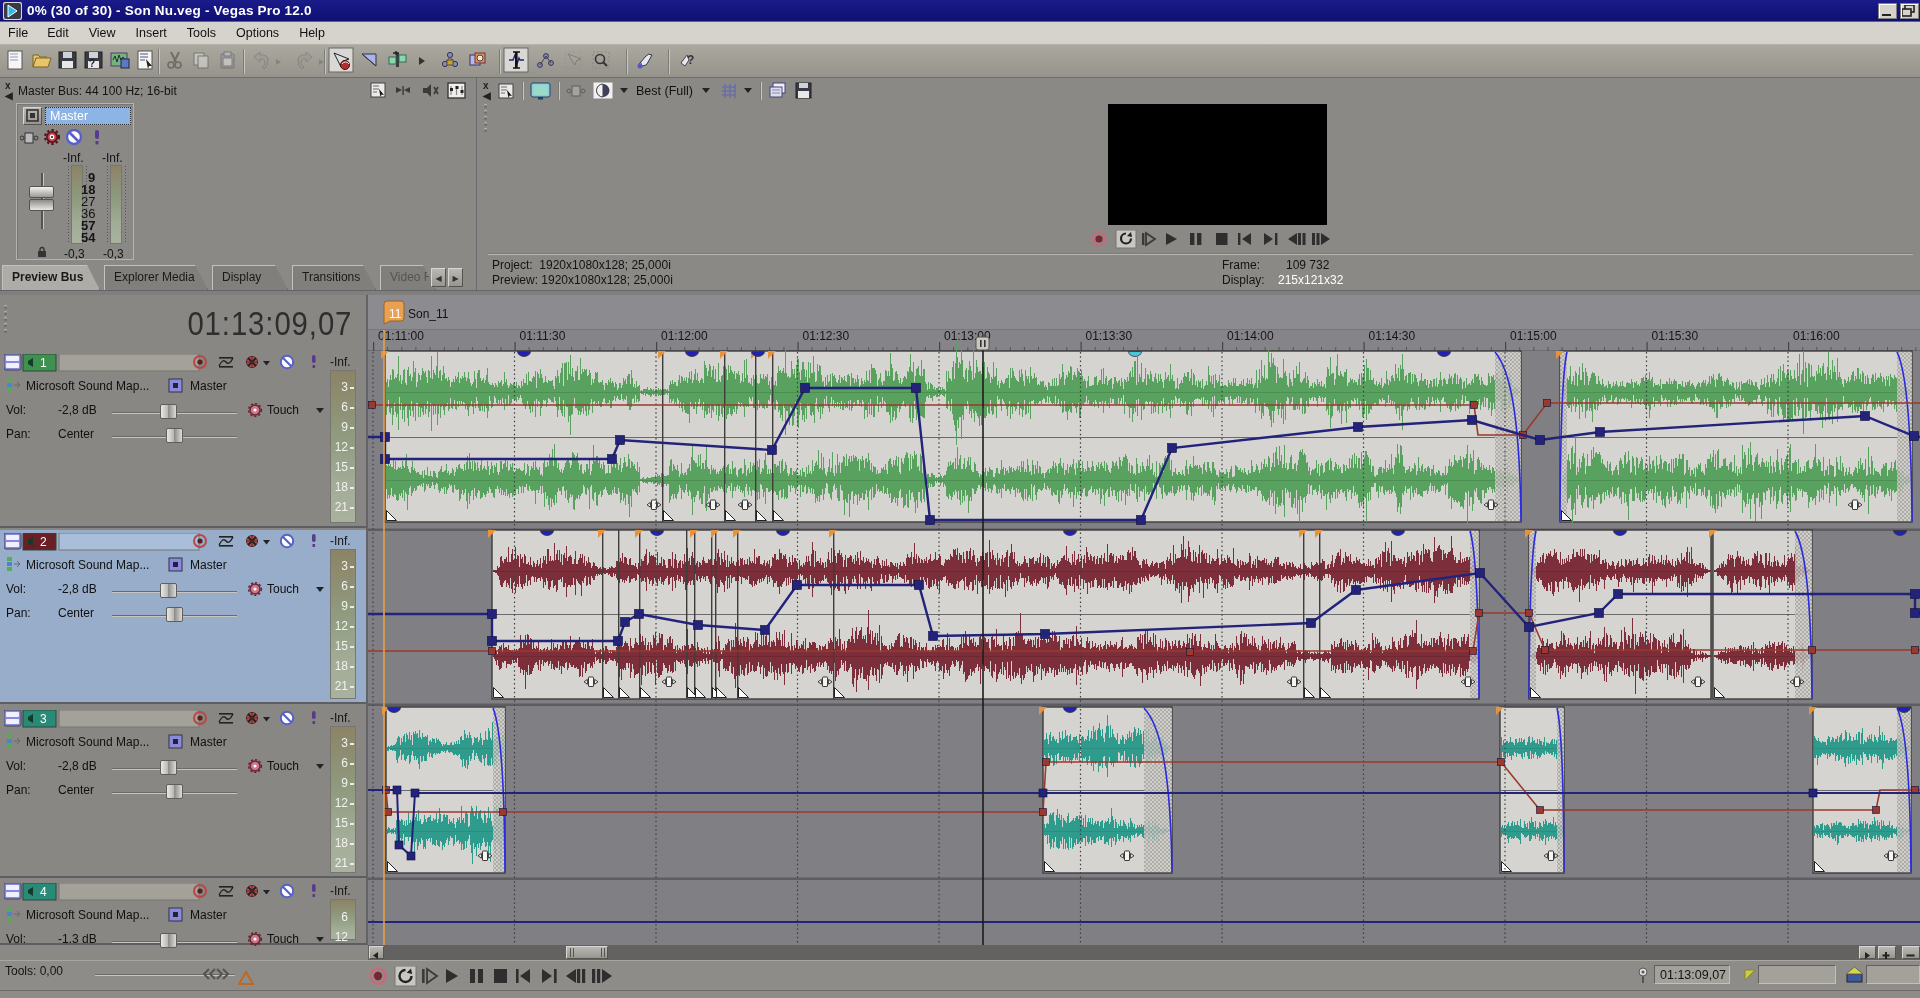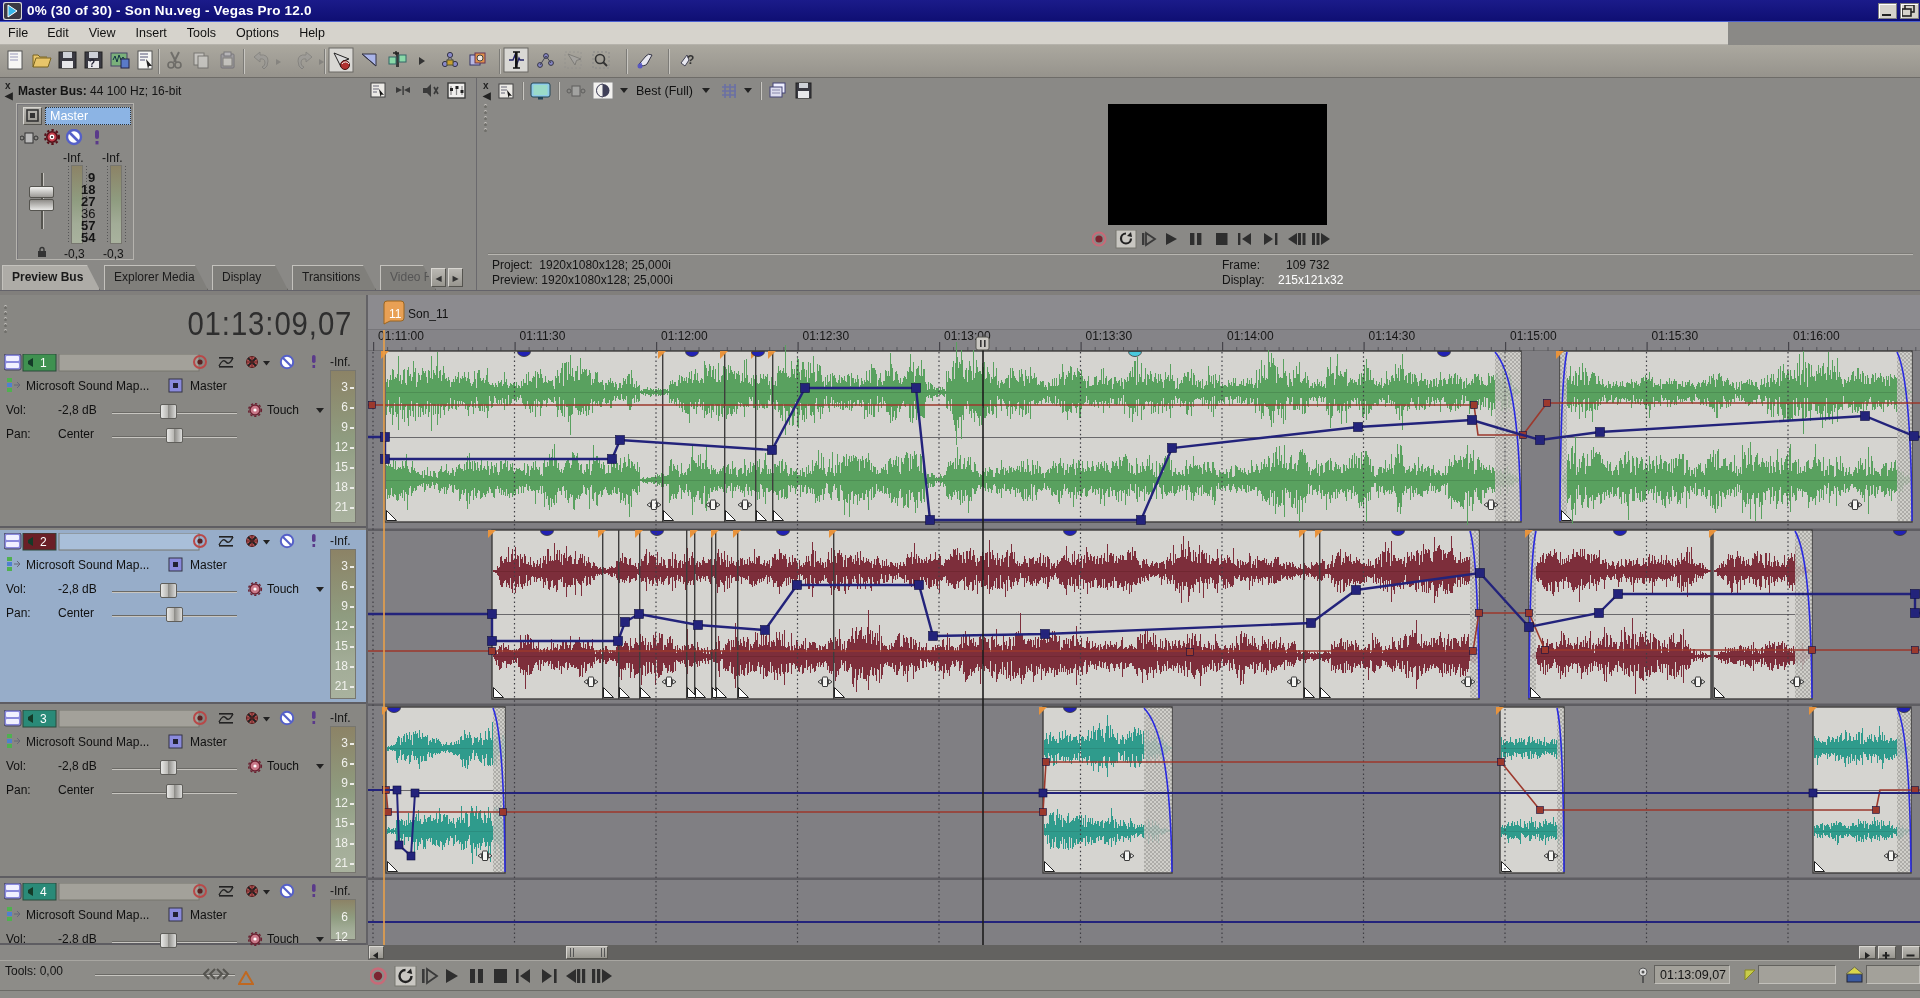--- a/index.html
+++ b/index.html
@@ -1,26 +1,26 @@
 <!DOCTYPE html>
 <html><head><meta charset="utf-8"><style>
 *{margin:0;padding:0;box-sizing:border-box}
 body{width:1920px;height:998px;overflow:hidden;font-family:"Liberation Sans",sans-serif;background:#8a8986;position:relative}
 .abs{position:absolute}
 .tb{position:absolute;left:0;top:0;width:1920px;height:22px;background:linear-gradient(#1b1b8a,#0e0e72)}
 .tb span{color:#fff;font-weight:bold;font-size:13.5px;position:absolute;left:27px;top:3px;letter-spacing:.2px}
-.menu{position:absolute;left:0;top:22px;width:1728px;height:23px;background:#d6d3cc;border-bottom:1px solid #b5b2ab}
+.menu{position:absolute;left:0;top:22px;width:1920px;height:23px;background:#d6d3cc;border-bottom:1px solid #b5b2ab}
 .menu span{display:inline-block;font-size:12.5px;color:#111;padding:4px 10px 0 10px}
 .tool{position:absolute;left:0;top:45px;width:1920px;height:33px;background:linear-gradient(#aba89f,#96938c);border-bottom:1px solid #6e6c68}
 .panel-x{position:absolute;font-size:10px;color:#222;font-weight:bold;line-height:8px}
 .grip{position:absolute;width:5px}
 .grip i{display:block;width:3px;height:3px;border-radius:50%;background:#6f6e6a;margin:3px 0;box-shadow:0 -1px 0 #c6c4bf}
 .fld{position:absolute;background:#a3a19a;border:1px solid;border-color:#63625e #c2c0bb #c2c0bb #63625e}
 .txt{position:absolute;font-size:12px;color:#141414;white-space:nowrap}
-.txt b{font-weight:bold}
+.txt b{font-weight:normal}
 .tab{position:absolute;top:0;height:100%;font-size:12px;color:#1a1a1a;padding:5px 16px 0 10px;white-space:nowrap;overflow:hidden;background:#807f7b;clip-path:polygon(0 0,calc(100% - 13px) 0,100% 100%,0 100%);box-shadow:inset 1px 1px 0 #c4c2bd,inset -1px 0 0 #5f5e5a}
 .tab span{display:block}
 .meterbar{position:absolute;width:12px;background:linear-gradient(#8c8366,#8f9c80 45%,#a2ac97 75%,#a9b29e);border:1px solid #77766f}
 .hdr-row{position:absolute;font-size:12px;color:#101010;white-space:nowrap}
 .slider{position:absolute;height:1px;background:#6b6a66;box-shadow:0 1px 0 #c8c6c1}
 .knob{position:absolute;width:17px;height:15px;background:linear-gradient(90deg,#e8e8e6,#b9b8b4 45%,#8f8e8a 50%,#dcdcda);border:1px solid #5f5e5a;border-radius:2px}
 .btn3{position:absolute;background:linear-gradient(#bab8b3,#98968f);border:1px solid;border-color:#d8d6d1 #55544f #55544f #d8d6d1}
 </style></head><body>
 <div class="tb">
     <span>0% (30 of 30) - Son Nu.veg - Vegas Pro 12.0</span>
@@ -224,21 +224,21 @@
 <div class="txt" style="left:63px;top:73px">-Inf.</div>
     <div class="txt" style="left:102px;top:73px">-Inf.</div>
 <div class="meterbar" style="left:71px;top:87px;height:79px"></div>
     <div class="abs" style="left:68px;top:88px;width:1px;height:78px;background-image:repeating-linear-gradient(#555 0 1px,transparent 1px 3px)"></div>
     <div class="abs" style="left:86px;top:88px;width:1px;height:78px;background-image:repeating-linear-gradient(#555 0 1px,transparent 1px 3px)"></div>
 <div class="meterbar" style="left:110px;top:87px;height:79px"></div>
     <div class="abs" style="left:107px;top:88px;width:1px;height:78px;background-image:repeating-linear-gradient(#555 0 1px,transparent 1px 3px)"></div>
     <div class="abs" style="left:125px;top:88px;width:1px;height:78px;background-image:repeating-linear-gradient(#555 0 1px,transparent 1px 3px)"></div>
 <div class="txt" style="left:88px;top:92px;font-weight:bold;font-size:13px">9</div>
 <div class="txt" style="left:81px;top:104px;font-weight:bold;font-size:13px">18</div>
-<div class="txt" style="left:81px;top:116px;font-weight:bold;font-size:13px">27</div>
+<div class="txt" style="left:81px;top:116px;font-weight:normal;font-size:13px">27</div>
 <div class="txt" style="left:81px;top:128px;font-weight:normal;font-size:13px">36</div>
 <div class="txt" style="left:81px;top:140px;font-weight:bold;font-size:13px">57</div>
 <div class="txt" style="left:81px;top:152px;font-weight:bold;font-size:13px">54</div>
 <div class="abs" style="left:41px;top:95px;width:1.5px;height:56px;background:#55544f;box-shadow:1px 0 0 #c8c6c1"></div>
 <div class="abs" style="left:29px;top:108px;width:25px;height:12px;background:linear-gradient(#f2f2f0,#9c9a96);border:1px solid #55544f;border-radius:2px"></div>
 <div class="abs" style="left:29px;top:121px;width:25px;height:12px;background:linear-gradient(#8f8d89,#e8e8e6);border:1px solid #55544f;border-radius:2px"></div>
 <svg class="abs" style="left:36px;top:168px" width="12" height="12">
       <rect x="2" y="5" width="8" height="6" fill="#333"></rect>
       <path d="M4,5 v-1.5 a2,2 0 0 1 4,0 V5" fill="none" stroke="#333" stroke-width="1.4"></path>
     </svg>
@@ -659,21 +659,21 @@
       <rect x="1" y="11" width="5" height="4" fill="#50b050"></rect>
       <path d="M8,8 h6 m-3,-3 l3,3 -3,3" stroke="#667" fill="none"></path>
     </svg>
 <div class="hdr-row" style="left:26px;top:28px">Microsoft Sound Map...</div>
 <svg class="abs" style="left:168px;top:27px" width="16" height="15">
       <rect x="1" y="1" width="13" height="13" fill="#8a8adc" stroke="#334"></rect>
       <rect x="5" y="5" width="5" height="5" fill="#223"></rect>
     </svg>
 <div class="hdr-row" style="left:190px;top:28px">Master</div>
     <div class="hdr-row" style="left:6px;top:52px">Vol:</div>
-<div class="hdr-row" style="left:58px;top:52px">-2.8 dB</div>
+<div class="hdr-row" style="left:58px;top:52px">-1.3 dB</div>
 <div class="slider" style="left:112px;top:61px;width:125px"></div>
 <div class="knob" style="left:160px;top:53px"></div>
 <svg class="abs" style="left:247px;top:51px" width="16" height="16">
       <circle cx="8" cy="8" r="5" fill="#c87888" stroke="#6a2030" stroke-width="1.4"></circle>
       <circle cx="8" cy="8" r="6.4" fill="none" stroke="#6a2030" stroke-width="1.4" stroke-dasharray="2.2,2"></circle>
       <circle cx="8" cy="8" r="1.6" fill="#fff"></circle>
     </svg>
 <div class="hdr-row" style="left:267px;top:52px">Touch</div>
 <svg class="abs" style="left:315px;top:56px" width="12" height="8">
       <path d="M1,1 l8,0 -4,5 Z" fill="#222"></path>

